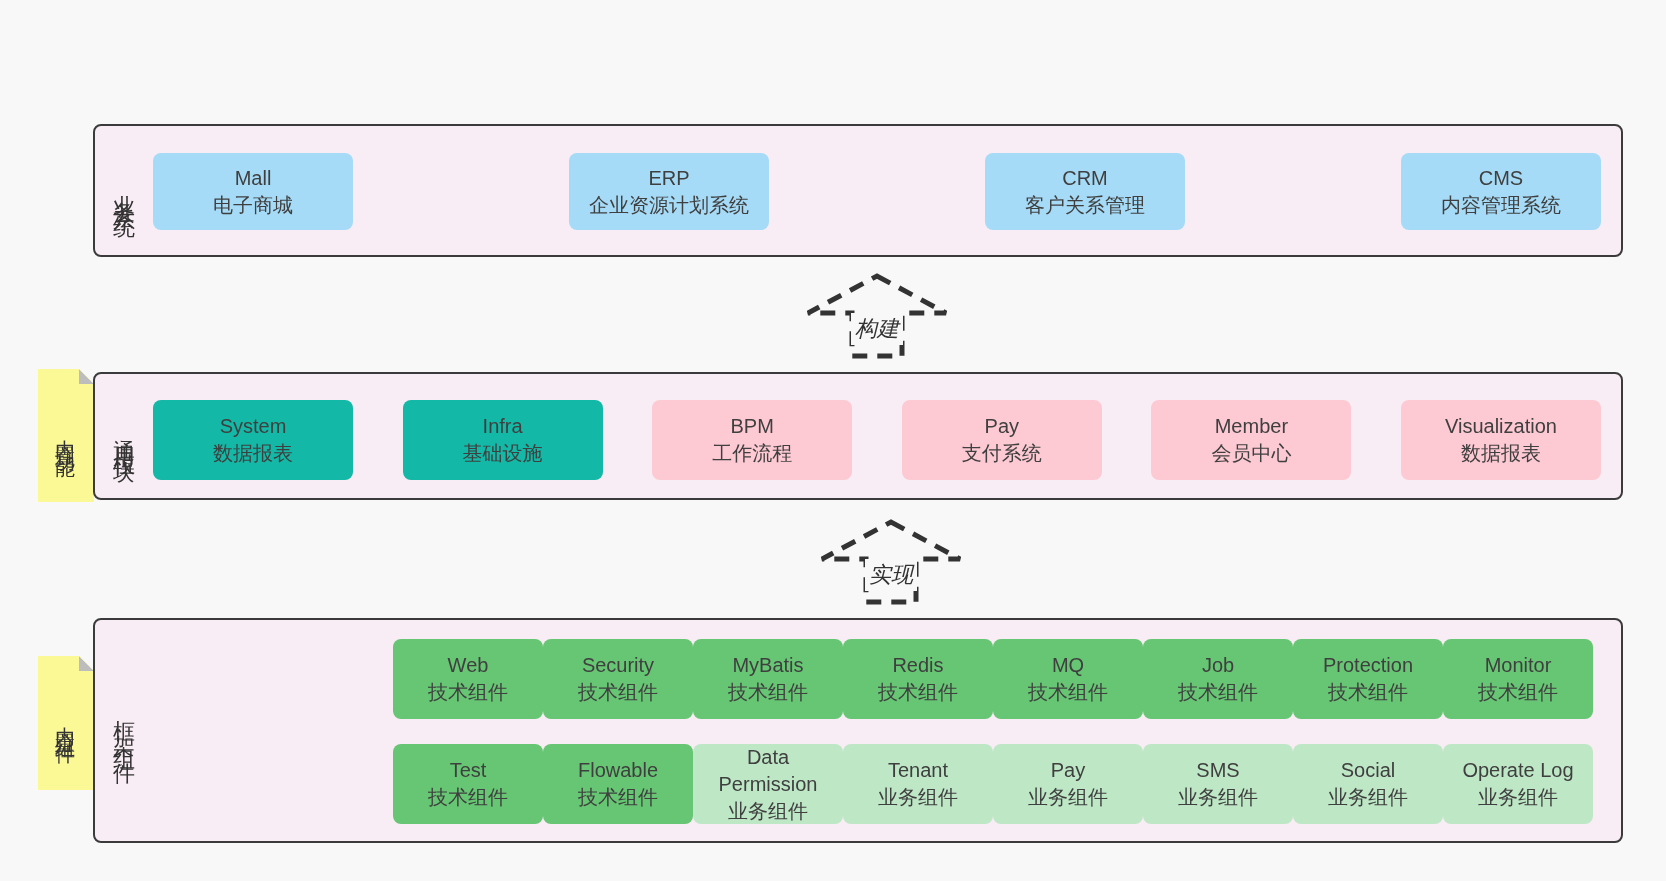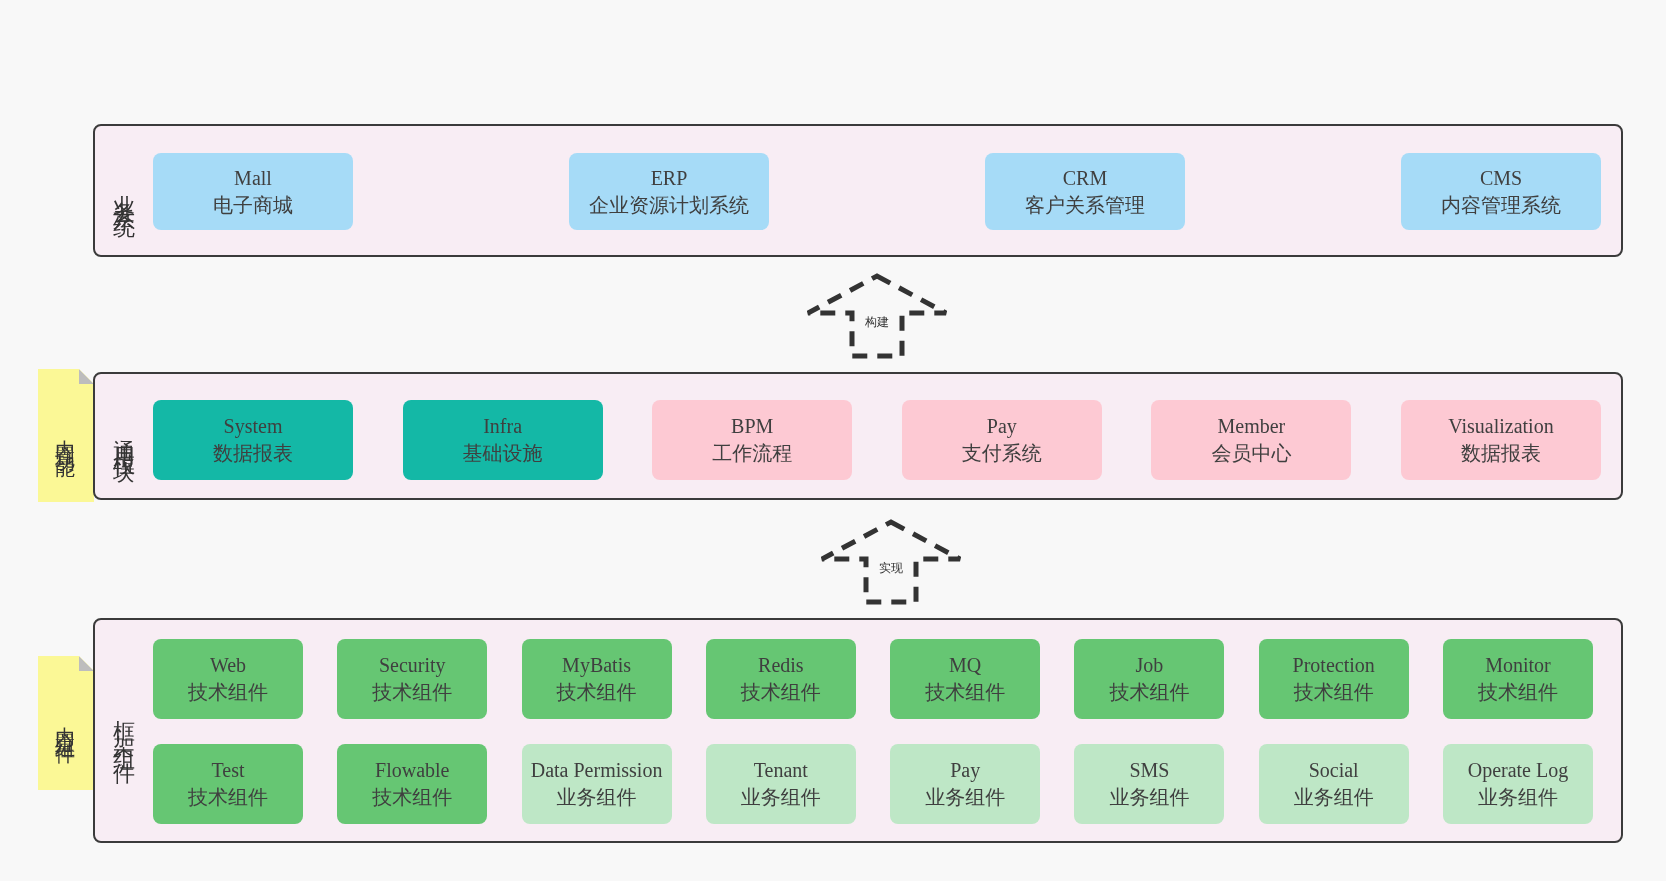--- a/index.html
+++ b/index.html
@@ -31,27 +31,27 @@
     transform:translateY(-50%);
     writing-mode:vertical-rl;
     font-size:22px;letter-spacing:7px;
     color:#333;white-space:nowrap;
   }
   .panel-components .side-label{letter-spacing:14px;}
 
   
   .row{
     position:absolute;left:58px;right:20px;
-    display:flex;justify-content:space-between;font-family:Liberation Serif, serif;
+    display:flex;justify-content:space-between;
   }
   .row-business{top:27px;height:77px;}
   .row-modules{top:26px;height:80px;}
   .row-comp-1{top:19px;height:80px;}
   .row-comp-2{top:124px;height:80px;}
-  .panel-components .row{right:28px;}
+  .panel-components .row{right:28px;justify-content:flex-end;}
 
   .box{
     border-radius:8px;
     display:flex;flex-direction:column;
     align-items:center;justify-content:center;
     text-align:center;
     font-size:20px;line-height:27px;
     padding:0 6px;box-sizing:border-box;
   }
   .box-wide{width:200px;}
@@ -85,22 +85,23 @@
   
   .arrow{position:absolute;width:140px;height:86px;}
   .arrow-build{left:807px;top:273px;}
   .arrow-implement{left:821px;top:519px;}
   .arrow svg{position:absolute;left:0;top:0;}
   .arrow-label{
     position:absolute;left:50%;top:40px;
     transform:translateX(-50%);
     background:#f8f8f8;
     padding:1px 4px;
-    font-size:12px;color:#333;
+    font-size:22px;color:#333;
     white-space:nowrap;
+    font-style:italic;
   }
 </style>
 </head>
 <body>
 
 <div class="stage">
 
   <div class="panel panel-business">
     <div class="side-label">业务系统</div>
     <div class="row row-business">

